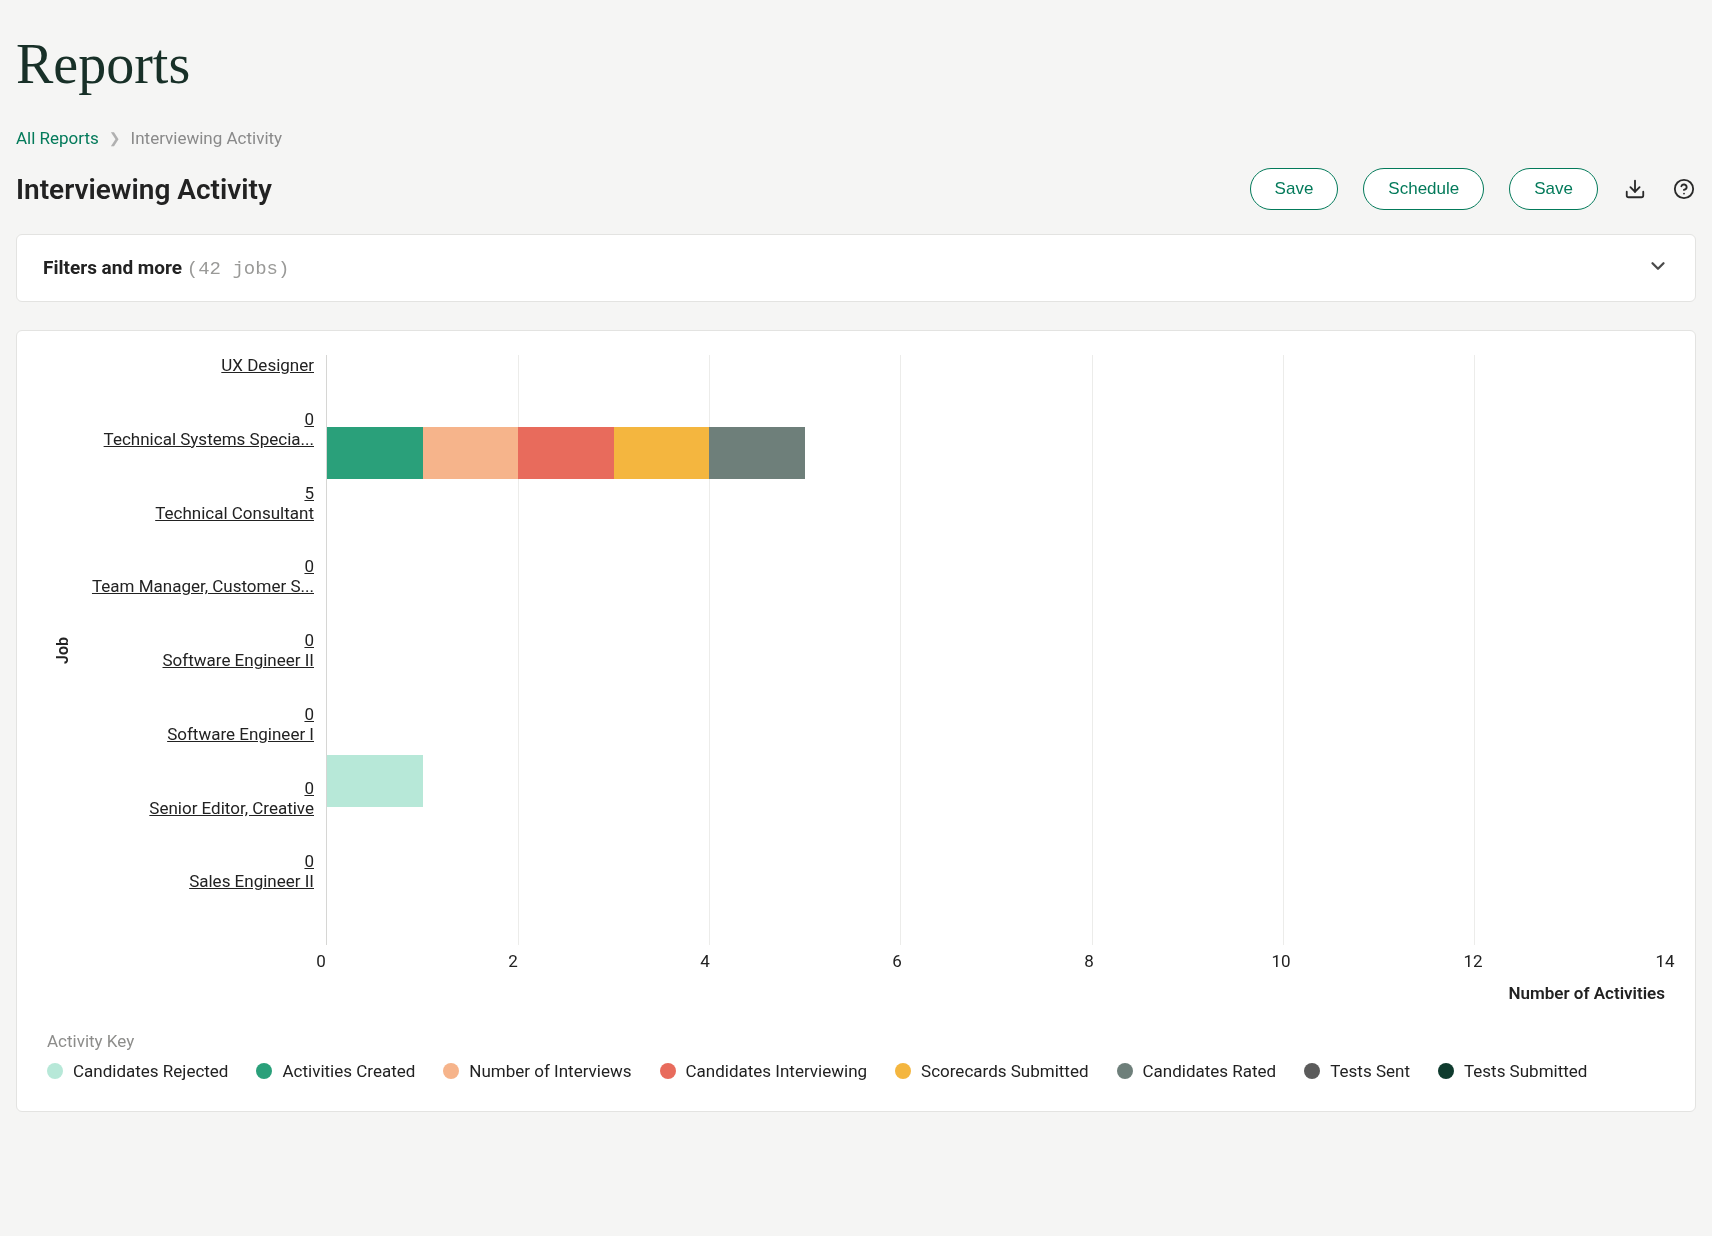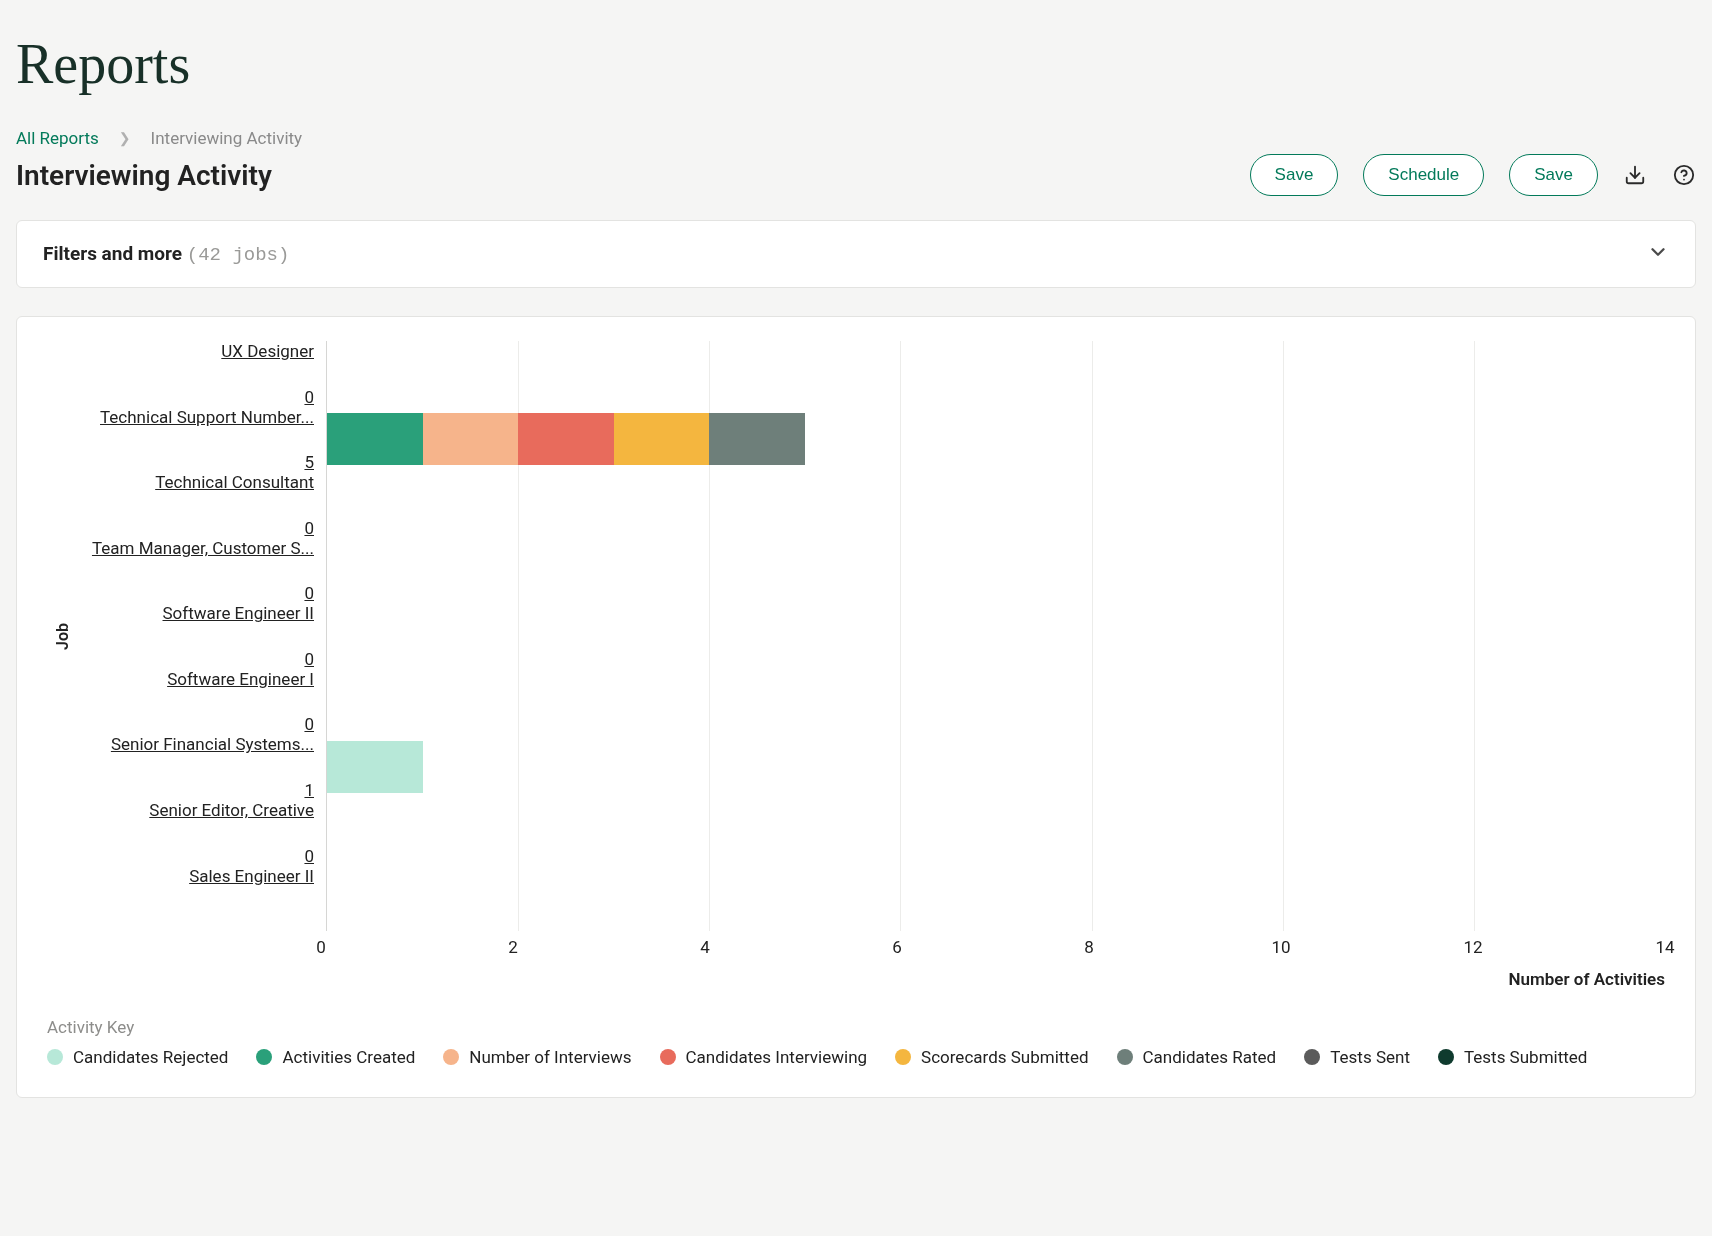--- a/index.html
+++ b/index.html
@@ -14,24 +14,24 @@
   h1.page-title {
     font-family: Georgia, "Times New Roman", serif;
     font-weight: 500;
     font-size: 56px;
     color: #183028;
     margin: 16px 0 32px 0;
   }
   .breadcrumb {
     display: flex;
     align-items: center;
-    gap: 20px;
+    gap: 10px;
     font-size: 17px;
     color: #8a8a8a;
-    margin-bottom: 6px;
+    margin-bottom: 20px;
   }
   .breadcrumb a { color: #037a5a; text-decoration: none; }
   .chev { color: #b0b0b0; font-size: 14px; }
   .header-row {
     display: flex;
     justify-content: space-between;
     align-items: center;
     margin-bottom: 24px;
   }
   .subtitle {
@@ -180,42 +180,38 @@
 <div class="panel chart-panel">
 
   <div class="plot-area">
     <div class="y-axis-label">Job</div>
     <div class="y-labels" id="y-labels">
         <div class="y-row">
           <div class="job">UX Designer</div>
           <div class="total">0</div>
         </div>
         <div class="y-row">
-          <div class="job">Technical Support Number...</div>
+          <div class="job">Technical Systems Specia...</div>
           <div class="total">5</div>
         </div>
         <div class="y-row">
           <div class="job">Technical Consultant</div>
           <div class="total">0</div>
         </div>
         <div class="y-row">
           <div class="job">Team Manager, Customer S...</div>
           <div class="total">0</div>
         </div>
         <div class="y-row">
           <div class="job">Software Engineer II</div>
           <div class="total">0</div>
         </div>
         <div class="y-row">
           <div class="job">Software Engineer I</div>
           <div class="total">0</div>
-        </div>
-        <div class="y-row">
-          <div class="job">Senior Financial Systems...</div>
-          <div class="total">1</div>
         </div>
         <div class="y-row">
           <div class="job">Senior Editor, Creative</div>
           <div class="total">0</div>
         </div>
         <div class="y-row">
           <div class="job">Sales Engineer II</div>
           <div class="total"></div>
         </div>
       </div>

